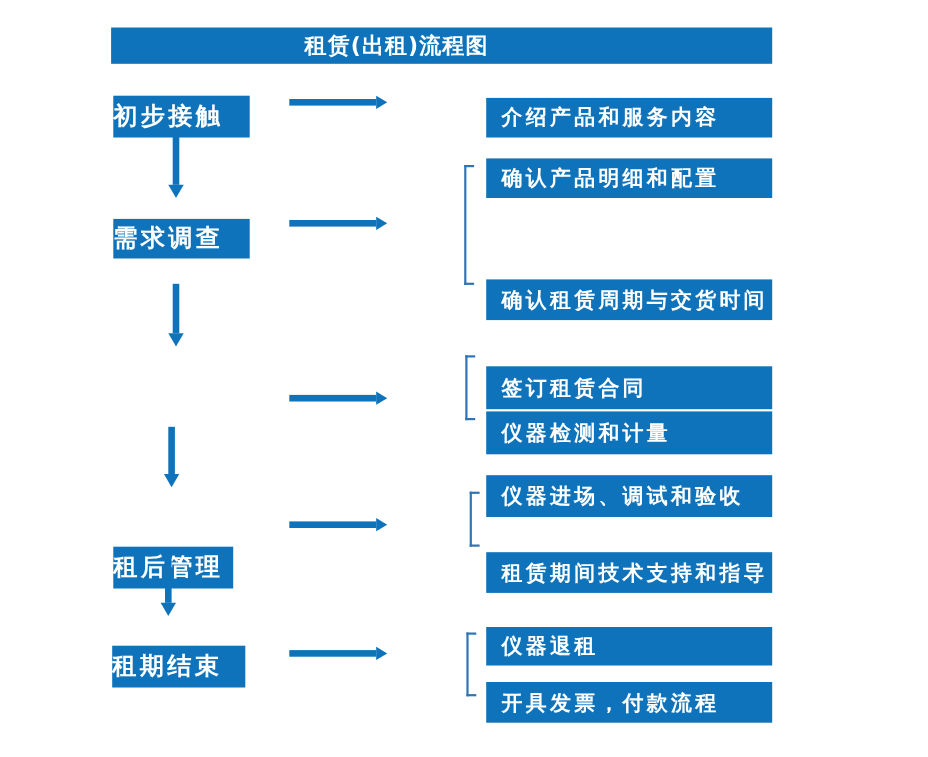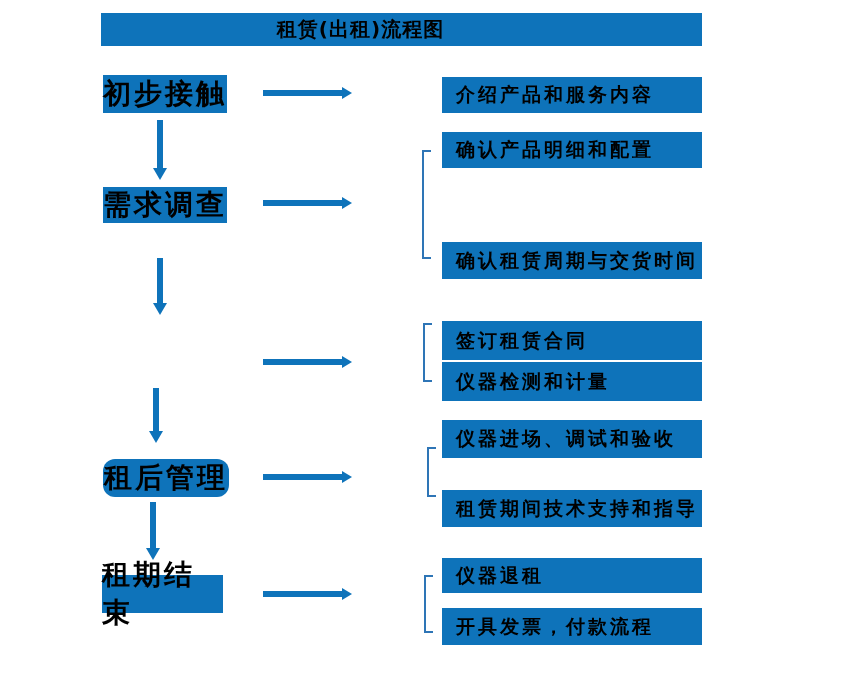--- a/index.html
+++ b/index.html
@@ -7,36 +7,36 @@
     position:relative;
     width:844px;
     height:688px;
     background:#ffffff;
     overflow:hidden;
     font-family:"DejaVu Sans","Liberation Sans",sans-serif;
   }
   .blue-box{
     position:absolute;
     background:#0E73BA;
-    color:#000000;
+    color:#ffffff;
     font-weight:700;
     display:flex;
     align-items:center;
     box-sizing:border-box;
+    margin-top:12px;
   }
   .title-bar{
     left:101px; top:13px; width:601px; height:33px;
     justify-content:center;
     font-size:20px;
     letter-spacing:1px;
   }
   .title-bar .t-text{transform:translateX(-41px);}
   .step-box{
-    justify-content:center;
-    font-size:28px;
+    font-size:22px;
     letter-spacing:3px;
   }
   .detail-box{
     left:442px; width:260px;
     padding-left:14px;
     font-size:19px;
     letter-spacing:3px;
   }
   
   .harrow{position:absolute; width:89px; height:12px;}
@@ -82,21 +82,21 @@
   <div class="blue-box title-bar">
     <span class="t-text">租赁(出租)流程图</span>
   </div>
 
   <div class="blue-box step-box" style="left:103px;top:75px;width:124px;height:38px;">
     <span>初步接触</span>
   </div>
   <div class="blue-box step-box" style="left:103px;top:187px;width:124px;height:36px;">
     <span>需求调查</span>
   </div>
-  <div class="blue-box step-box" style="left:103px;top:459px;width:126px;height:38px;border-radius:12px;">
+  <div class="blue-box step-box" style="left:103px;top:485px;width:109px;height:38px;">
     <span>租后管理</span>
   </div>
   <div class="blue-box step-box" style="left:102px;top:575px;width:121px;height:38px;">
     <span>租期结束</span>
   </div>
 
   <div class="varrow" style="left:153px;top:120px;height:60px;">
     <div class="shaft" style="height:48px;"></div>
       <div class="head"></div>
   </div>

